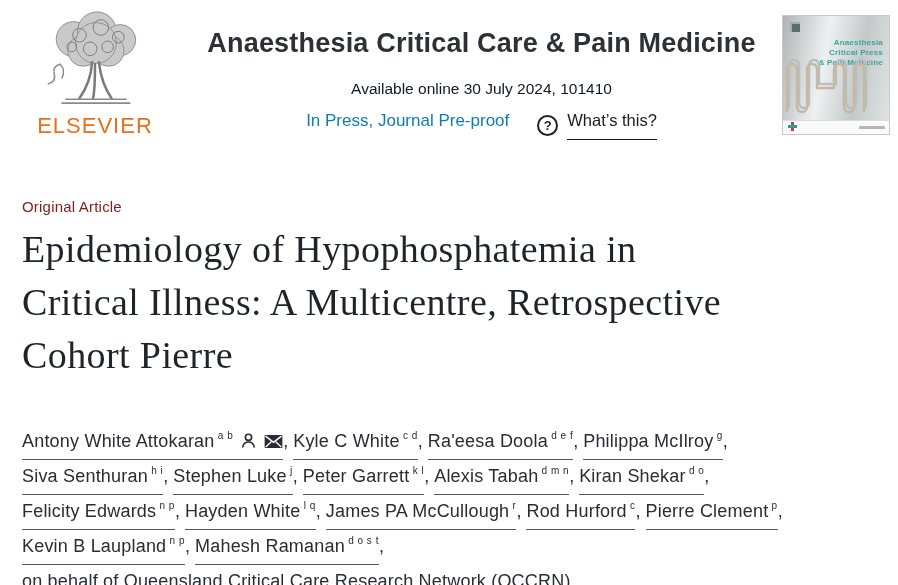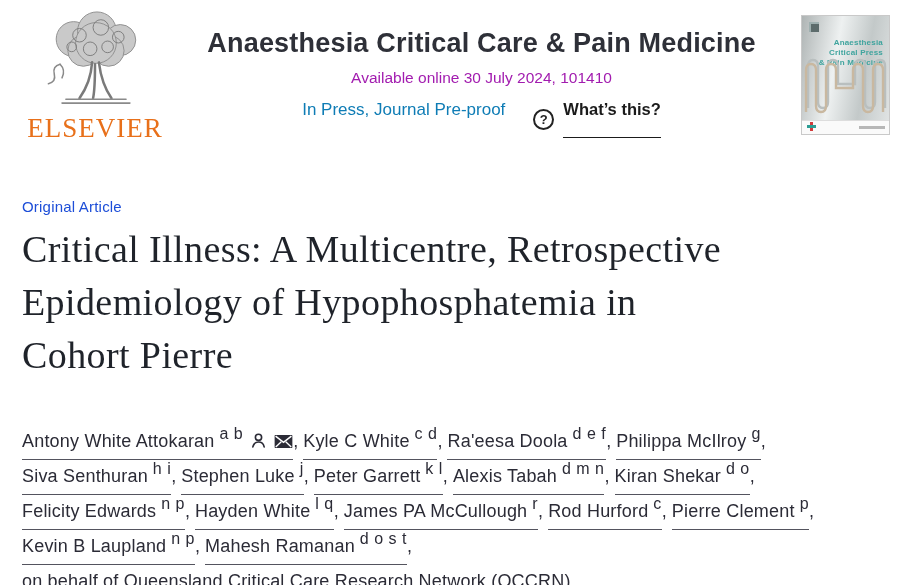--- a/index.html
+++ b/index.html
@@ -11,53 +11,53 @@
     overflow: hidden;
     position: relative;
   }
   
   .header { position: relative; height: 162px; }
   .logo-block {
     position: absolute; left: 24px; top: 10px; width: 142px;
     text-align: center; cursor: pointer;
   }
   .elsevier-wordmark {
-    font-family: Liberation Serif, serif;
-    font-size: 27px; letter-spacing: 1px;
+    font-family: Liberation Sans, sans-serif;
+    font-size: 22px; letter-spacing: 1px;
     color: #e8701a; margin-top: 2px;
   }
   .header-center {
     position: absolute; left: 170px; right: 105px; top: 28px;
     text-align: center;
   }
   .journal-title {
     font-size: 27px; font-weight: 600; color: #2e3038;
     letter-spacing: 0.2px; cursor: pointer; display: inline-block;
   }
   .available-online {
-    margin-top: 10px; font-size: 15.5px; color: #a21caf;
+    margin-top: 21px; font-size: 15.5px; color: #0f172a;
   }
   .inpress-row {
     margin-top: 13px; display: flex; align-items: flex-start;
     justify-content: center; gap: 28px;
   }
   .inpress-link { color: #0e7cb5; font-size: 17px; cursor: pointer; }
   .whats-this-wrap { display: flex; align-items: center; gap: 9px; }
   .help-icon {
     width: 21px; height: 21px; border: 2px solid #222; border-radius: 50%;
     display: inline-flex; align-items: center; justify-content: center;
     font-size: 13px; font-weight: bold; color: #222; cursor: pointer;
   }
   .whats-this {
     font-size: 16.5px; color: #1b1b1b;
-    border-bottom: 1.5px solid #1b1b1b; padding-bottom: 18px; cursor: pointer; font-weight: bold;
+    border-bottom: 1.5px solid #1b1b1b; padding-bottom: 9px; cursor: pointer;
   }
   
   .cover {
-    position: absolute; right: 8px; top: 15px; width: 89px; height: 120px;
+    position: absolute; right: 8px; top: 15px; width: 108px; height: 120px;
     border: 1px solid #c9c9c9; cursor: pointer; overflow: hidden;
     background: linear-gradient(100deg,#aeb4b4 0%, #eef1f1 38%, #c3c9c9 68%, #e2e5e5 100%);
   }
   .cover-sq {
     position: absolute; left: 7px; top: 6px; width: 10px; height: 10px;
     background: #5d6c6c;
     box-shadow: inset 2px 2px 0 #9fb0b0;
   }
   .cover-titles {
     position: absolute; top: 22px; right: 6px; text-align: right;
@@ -74,40 +74,40 @@
     content: ""; position: absolute; left: 3px; top: 0; width: 3px; height: 9px; background: #d23b3b;
   }
   .cover-cross::after {
     content: ""; position: absolute; left: 0; top: 3px; width: 9px; height: 3px; background: #2b9d94;
   }
   .cover-strip-text {
     position: absolute; right: 4px; bottom: 5px; width: 26px; height: 3px; background: #b7b7b7;
   }
   
   .main { padding: 0 22px; }
-  .category-label { margin-top: 36px; font-size: 15px; color: #1d4ed8; letter-spacing: 0.2px; }
+  .category-label { margin-top: 36px; font-size: 15px; color: #7f1d1d; letter-spacing: 0.2px; }
   .article-title {
     margin-top: 8px;
     font-family: "Liberation Serif", serif;
     font-size: 38px; line-height: 53px; color: #1f232a; letter-spacing: 0.4px;
     font-weight: normal;
   }
   .authors {
     margin-top: 43px; font-size: 18px; line-height: 33px; color: #2b2b36;
     letter-spacing: 0.2px;
   }
   .author-link {
     display: inline-block;
     border-bottom: 1.5px solid #54545e;
     padding-bottom: 1px;
     cursor: pointer;
     white-space: nowrap;
   }
   .author-link sup {
-    font-size: 16px; line-height: 0; position: relative; top: -1px;
+    font-size: 10px; line-height: 0; position: relative; top: -1px;
     letter-spacing: 0.5px;
   }
   .author-link .a-icon { margin-left: 7px; vertical-align: -2px; }
   .sep { letter-spacing: normal; }
 </style>
 </head>
 <body>
 
 <div class="header">
 
@@ -174,22 +174,22 @@
     <div class="cover-strip">
       <span class="cover-cross"></span>
       <span class="cover-strip-text"></span>
     </div>
   </div>
 </div>
 
 <div class="main">
   <div class="category-label">Original Article</div>
   <h1 class="article-title">
+    <div>Epidemiology of Hypophosphatemia in</div>
     <div>Critical Illness: A Multicentre, Retrospective</div>
-    <div>Epidemiology of Hypophosphatemia in</div>
     <div>Cohort Pierre</div>
   </h1>
   <div class="authors"><span class="author-link"><span>Antony White Attokaran</span><sup>&nbsp;a b</sup><span><svg class="a-icon" width="17" height="17" viewBox="0 0 24 24" fill="none" stroke="#2b2b36" stroke-width="2.3" stroke-linecap="round">
             <circle cx="12" cy="7.5" r="4.4"></circle>
             <path d="M4 21 C5.2 15.8 8.8 14.2 12 14.2 C15.2 14.2 18.8 15.8 20 21"></path>
           </svg></span><span><svg class="a-icon" width="19" height="15" viewBox="0 0 24 18">
             <rect x="0.8" y="0.8" width="22.4" height="16.4" rx="1" fill="#2b2b36"></rect>
             <path d="M2 2.2 L12 10 L22 2.2" stroke="#fff" stroke-width="2" fill="none"></path>
             <path d="M2.2 16 L9.2 9.2 M21.8 16 L14.8 9.2" stroke="#fff" stroke-width="1.7"></path>
           </svg></span></span><span class="sep">, </span><span class="author-link"><span>Kyle C White</span><sup>&nbsp;c d</sup></span><span class="sep">, </span><span class="author-link"><span>Ra'eesa Doola</span><sup>&nbsp;d e f</sup></span><span class="sep">, </span><span class="author-link"><span>Philippa McIlroy</span><sup>&nbsp;g</sup></span><span class="sep">, </span><br><span class="author-link"><span>Siva Senthuran</span><sup>&nbsp;h i</sup></span><span class="sep">, </span><span class="author-link"><span>Stephen Luke</span><sup>&nbsp;j</sup></span><span class="sep">, </span><span class="author-link"><span>Peter Garrett</span><sup>&nbsp;k l</sup></span><span class="sep">, </span><span class="author-link"><span>Alexis Tabah</span><sup>&nbsp;d m n</sup></span><span class="sep">, </span><span class="author-link"><span>Kiran Shekar</span><sup>&nbsp;d o</sup></span><span class="sep">, </span><br><span class="author-link"><span>Felicity Edwards</span><sup>&nbsp;n p</sup></span><span class="sep">, </span><span class="author-link"><span>Hayden White</span><sup>&nbsp;l q</sup></span><span class="sep">, </span><span class="author-link"><span>James PA McCullough</span><sup>&nbsp;r</sup></span><span class="sep">, </span><span class="author-link"><span>Rod Hurford</span><sup>&nbsp;c</sup></span><span class="sep">, </span><span class="author-link"><span>Pierre Clement</span><sup>&nbsp;p</sup></span><span class="sep">, </span><br><span class="author-link"><span>Kevin B Laupland</span><sup>&nbsp;n p</sup></span><span class="sep">, </span><span class="author-link"><span>Mahesh Ramanan</span><sup>&nbsp;d o s t</sup></span><span class="sep">, </span><br><span class="author-link">on behalf of Queensland Critical Care Research Network (QCCRN)</span></div>

